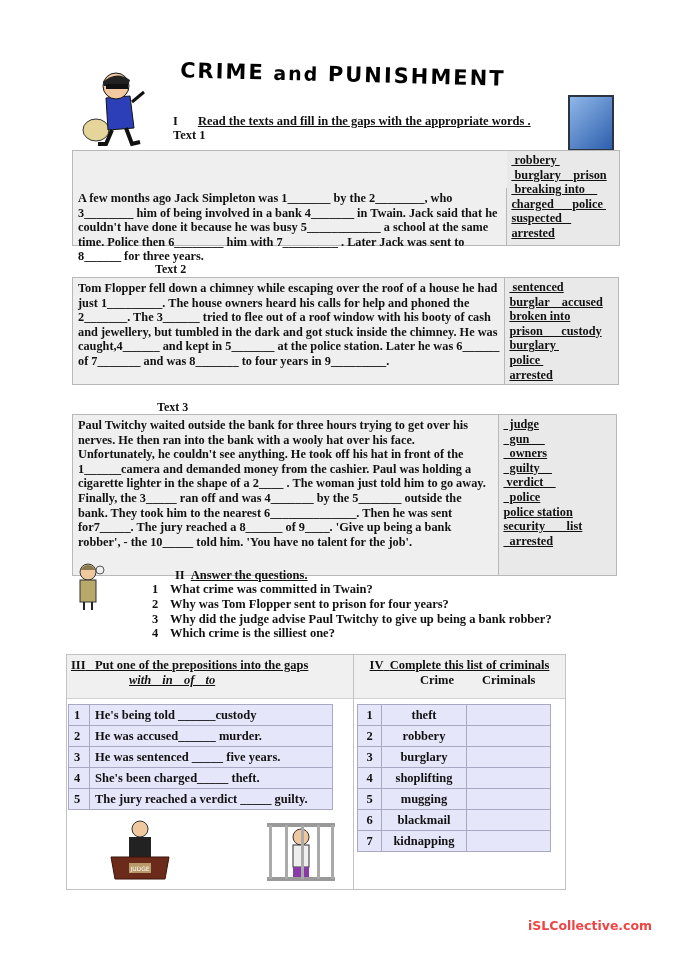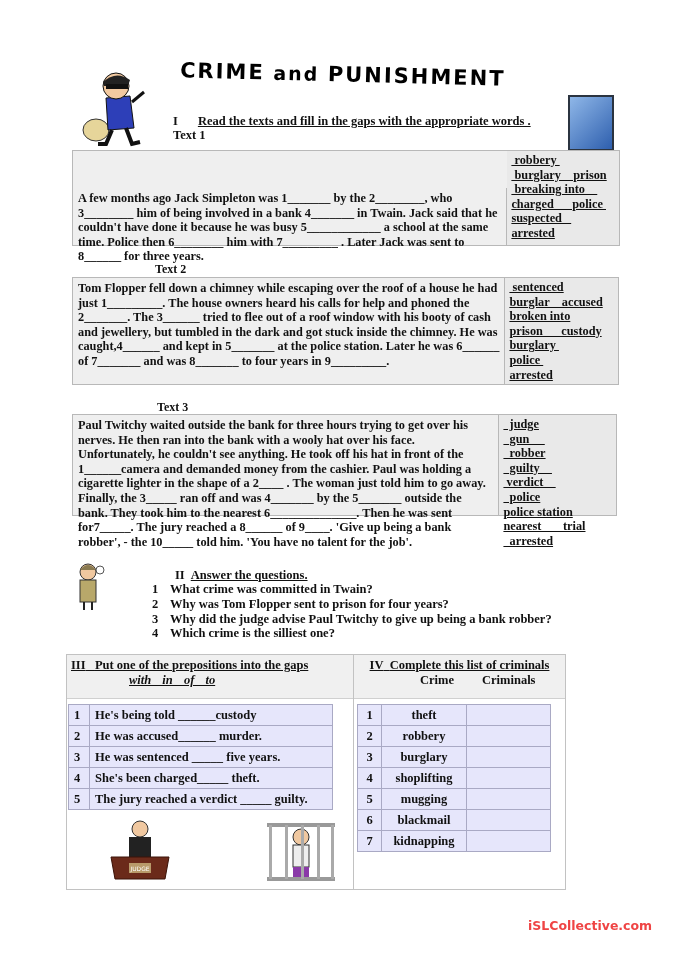--- a/index.html
+++ b/index.html
@@ -96,31 +96,31 @@
     <div>burglar    accused</div>
     <div>broken into</div>
     <div>prison      custody</div>
     <div>burglary </div>
     <div>police </div>
     <div>arrested</div>
   </div>
 </div>
 
 <div class="tlabel" style="left:123px; top:400px;">Text 3</div>
-<div class="tbox" style="left:72px; top:414px; width:545px; height:102px;">
+<div class="tbox" style="left:72px; top:414px; width:545px; height:162px;">
   <div class="txt" style="width:428px;">  Paul Twitchy waited outside the bank for three hours trying to get over his nerves.  He then ran into the bank with a wooly hat over his face. Unfortunately, he couldn't see anything.  He took off his hat in front of the 1______camera and demanded money from the cashier. Paul was holding a cigarette lighter in the shape of a 2____ . The woman just told him to go away.  Finally, the 3_____ ran off and was 4_______ by the 5_______ outside the bank. They took him to the nearest 6______________. Then he was sent for7_____.  The jury reached a 8______ of 9____. 'Give up being a bank robber', - the 10_____ told him.  'You have no talent for the job'.</div>
   <div class="words" style="width:117px;">
     <div>  judge</div>
     <div>  gun     </div>
-    <div>  robber</div>
+    <div>  owners</div>
     <div>  guilty    </div>
     <div> verdict    </div>
     <div>  police</div>
     <div>police station</div>
-    <div>nearest       trial</div>
+    <div>security       list</div>
     <div>  arrested</div>
   </div>
 </div>
 
 <svg class="detective" viewBox="0 0 30 50">
   <circle cx="13" cy="10" r="8" fill="#f0c8a0" stroke="#333"></circle>
   <path d="M5 8 Q13 -2 21 8 Z" fill="#8a7a50"></path>
   <rect x="5" y="18" width="16" height="22" fill="#b8a86a" stroke="#333"></rect>
   <circle cx="25" cy="8" r="4" fill="none" stroke="#555"></circle>
   <path d="M9 40 L9 48 M17 40 L17 48" stroke="#222" stroke-width="2"></path>

